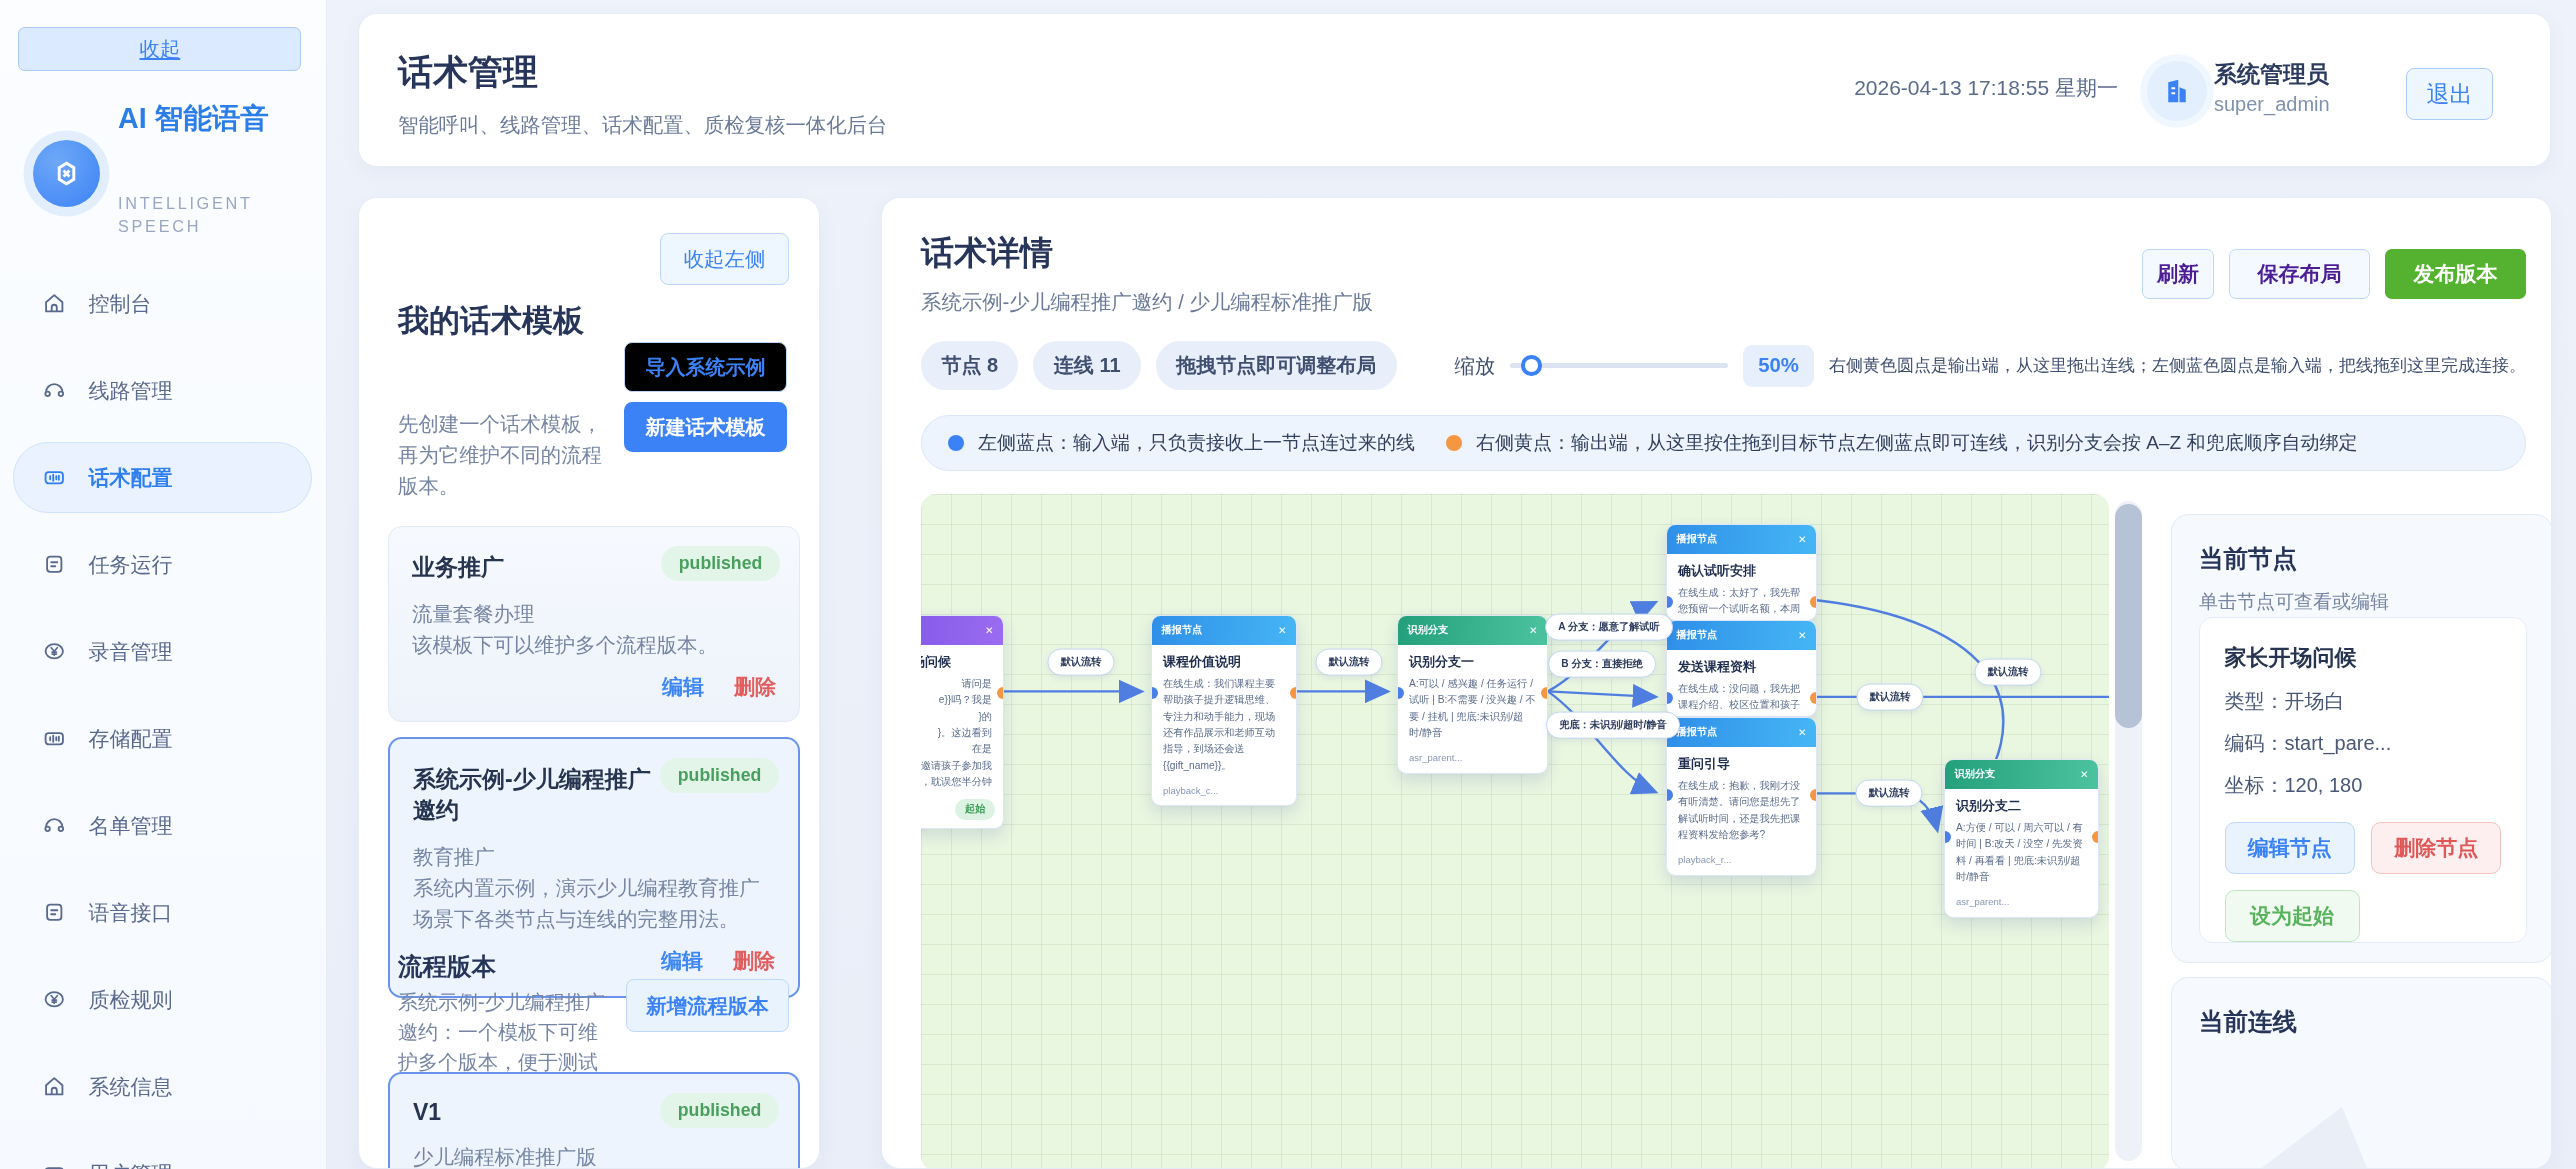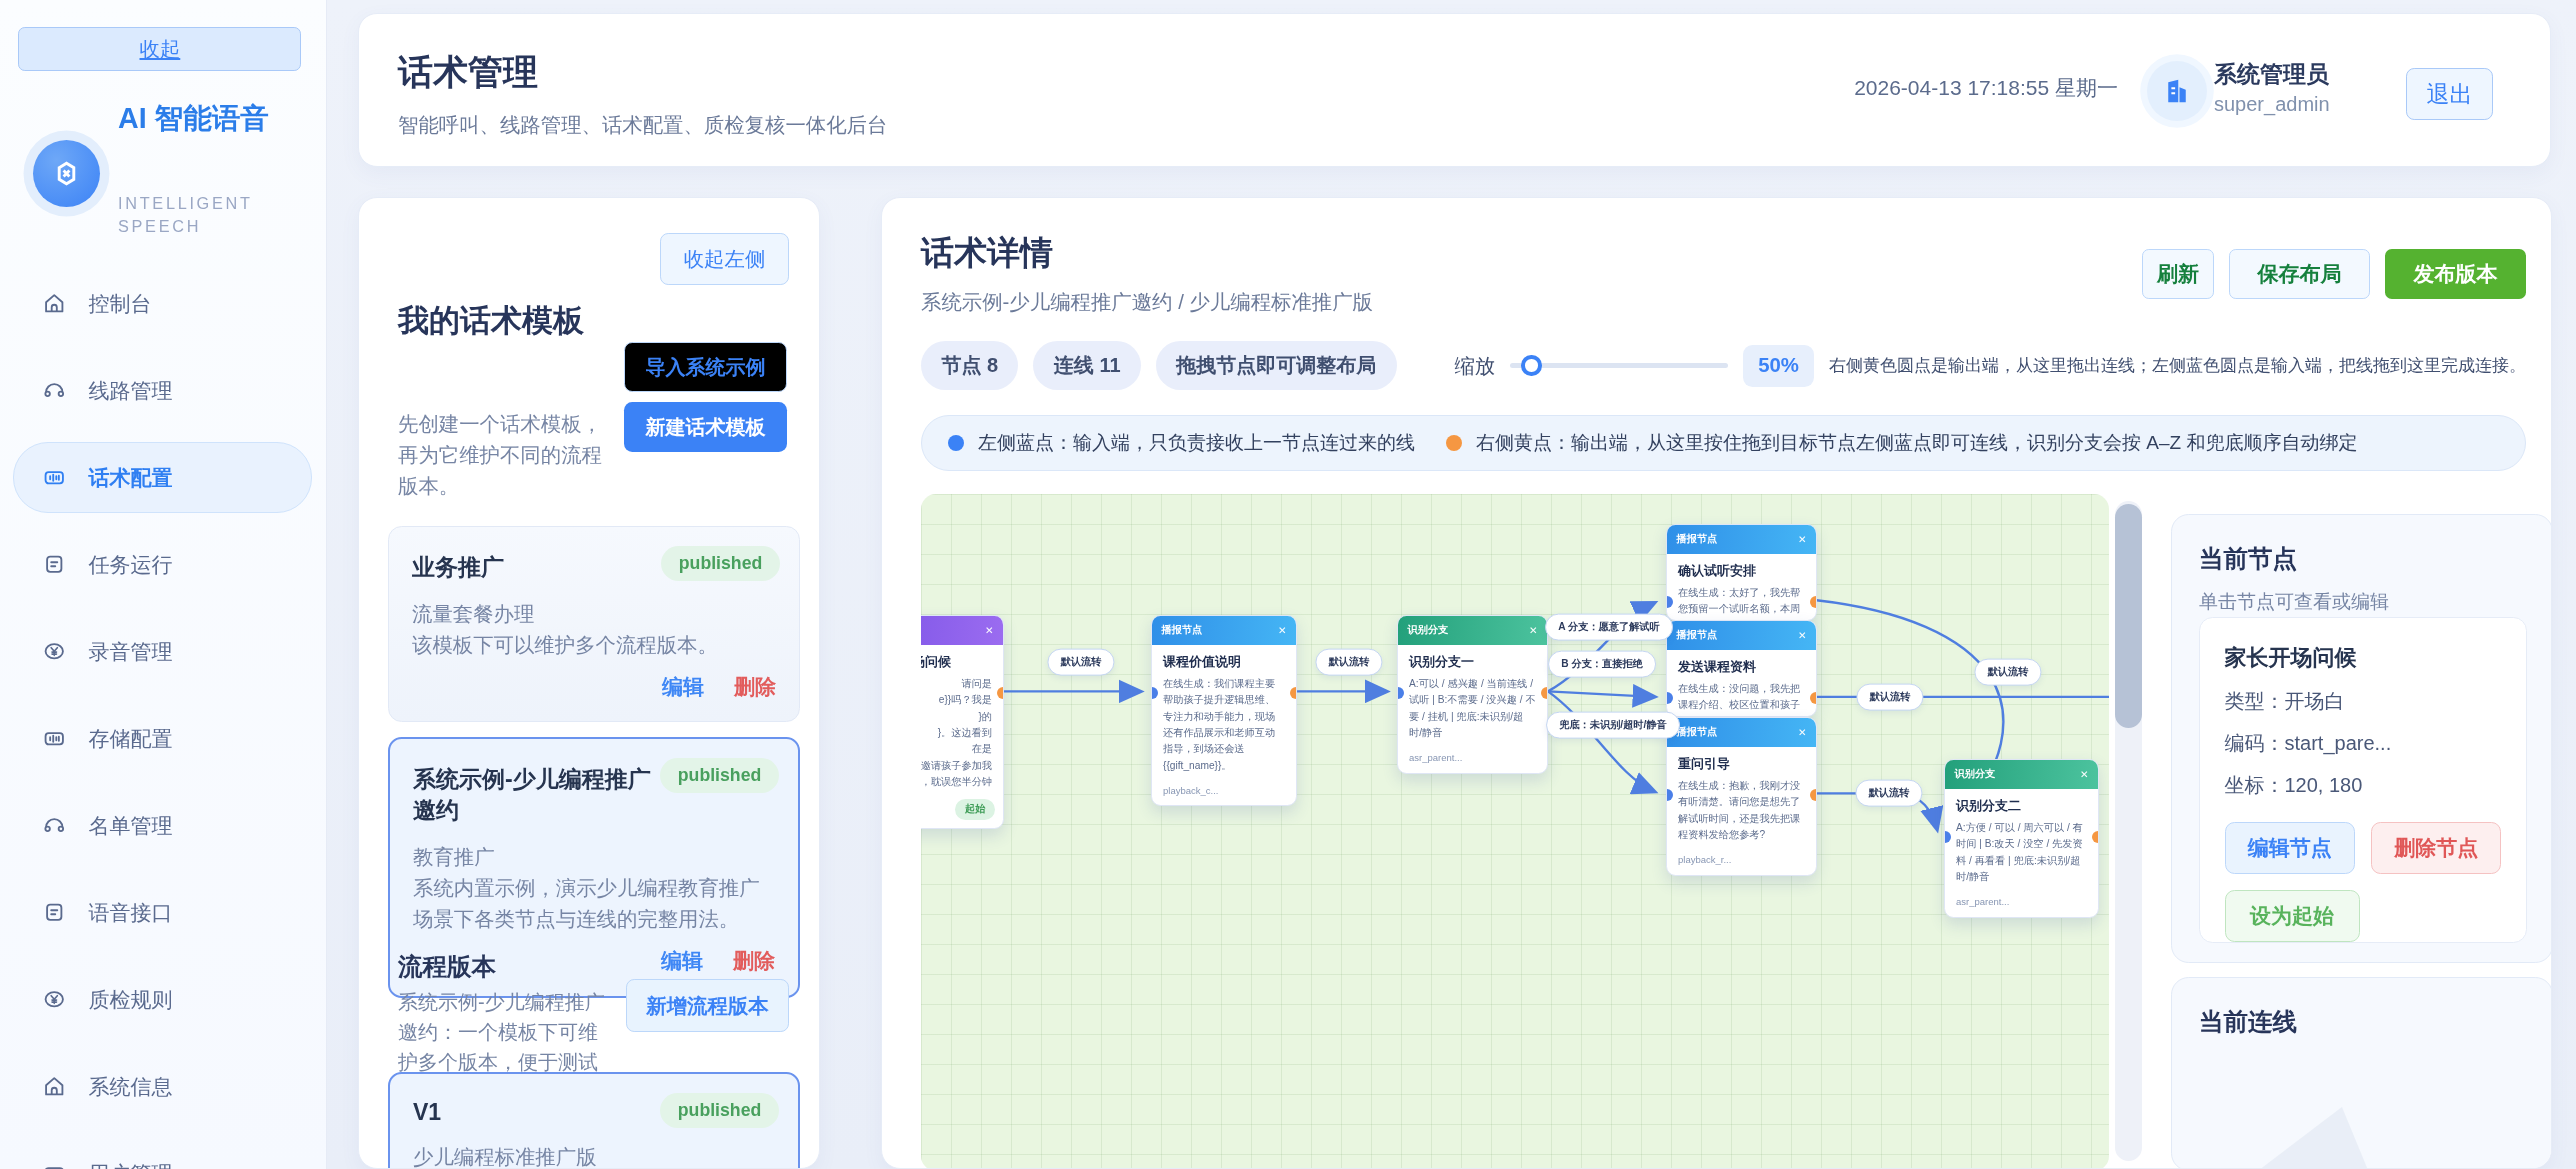--- a/index.html
+++ b/index.html
@@ -77,21 +77,21 @@
   .ver-desc { position:absolute; left:39px; top:789px; width:218px; font-size:20px; line-height:30px; color:#7685a4; }
   .ver-add-btn { position:absolute; left:267px; top:781px; width:163px; height:53px;
     background:#e8f3fe; border:1.4px solid #bcd7fa; border-radius:8.2px; color:#3b82f6; font-size:20.4px; font-weight:bold;
     display:flex; align-items:center; justify-content:center; cursor:pointer; }
   .ver-cards { position:absolute; left:29px; top:874px; width:412px; }
   
   .main-card { left:881px; top:197px; width:1671px; height:972px; overflow:hidden; }
   .detail-title { position:absolute; left:39px; top:33px; font-size:33px; font-weight:bold; color:#27355a; }
   .breadcrumb { position:absolute; left:39px; top:90px; font-size:20.4px; color:#6b7a99; }
   .refresh-btn,.savelayout-btn { position:absolute; top:51px; height:50px; background:#f3f9ff;
-    border:1.4px solid #bcd7fa; border-radius:6.8px; color:#15803d; font-size:21px; font-weight:bold;
+    border:1.4px solid #bcd7fa; border-radius:6.8px; color:#4c1d95; font-size:21px; font-weight:bold;
     display:flex; align-items:center; justify-content:center; cursor:pointer; }
   .refresh-btn { left:1260px; width:72px; }
   .savelayout-btn { left:1347px; width:141px; }
   .publish-btn { position:absolute; left:1503px; top:51px; width:141px; height:50px; background:#55b230;
     border-radius:6.8px; color:#fff; font-size:21px; font-weight:bold;
     display:flex; align-items:center; justify-content:center; cursor:pointer; }
   .stats-row { position:absolute; left:39px; top:143px; width:1605px; display:flex; align-items:center; gap:15px; }
   .stat-pill { background:#e9eefb; border-radius:679px; padding:11px 20.4px; font-size:20px; color:#404f70;
     white-space:nowrap; font-weight:bold; }
   .zoom-label { margin-left:auto; font-size:20.4px; color:#404f70; }
@@ -382,21 +382,21 @@
         <div class="fnode-code">playback_c...</div>
         <span class="dot in"></span>
         <span class="dot out"></span>
       </div>
       <div class="fnode" style="left: 476px; top: 121px; width: 151px;">
         <div class="fnode-header hdr-teal">
           <span>识别分支</span>
           <span class="x">✕</span>
         </div>
         <div class="fnode-title">识别分支一</div>
-        <div class="fnode-body">A:可以 / 感兴趣 / 当前连线 / 试听 | B:不需要 / 没兴趣 / 不要 / 挂机 | 兜底:未识别/超时/静音</div>
+        <div class="fnode-body">A:可以 / 感兴趣 / 任务运行 / 试听 | B:不需要 / 没兴趣 / 不要 / 挂机 | 兜底:未识别/超时/静音</div>
         <div class="fnode-code">asr_parent...</div>
         <span class="dot in"></span>
         <span class="dot out"></span>
       </div>
       <div class="fnode" style="left: 745px; top: 30px; width: 151px; height: 97px;">
         <div class="fnode-header hdr-blue">
           <span>播报节点</span>
           <span class="x">✕</span>
         </div>
         <div class="fnode-title">确认试听安排</div>

